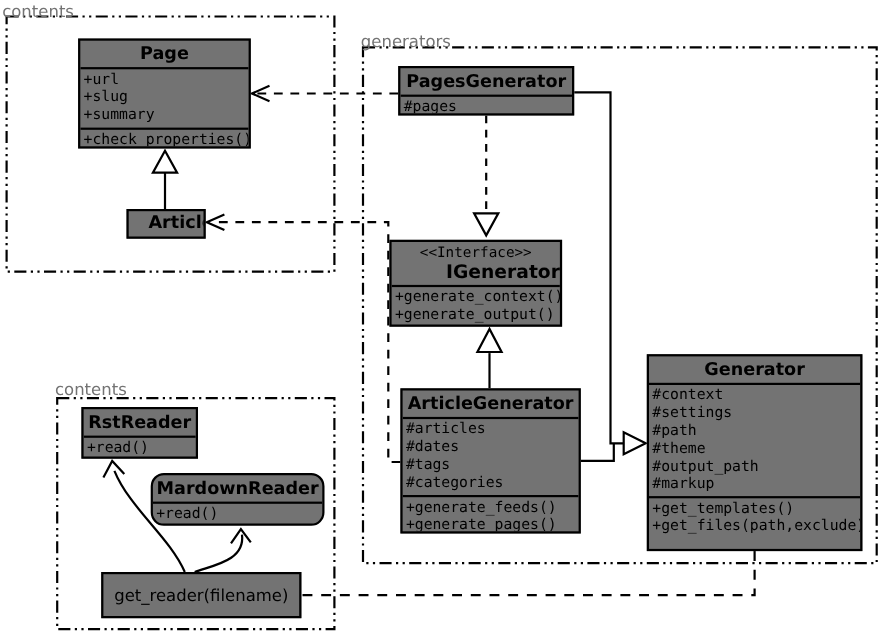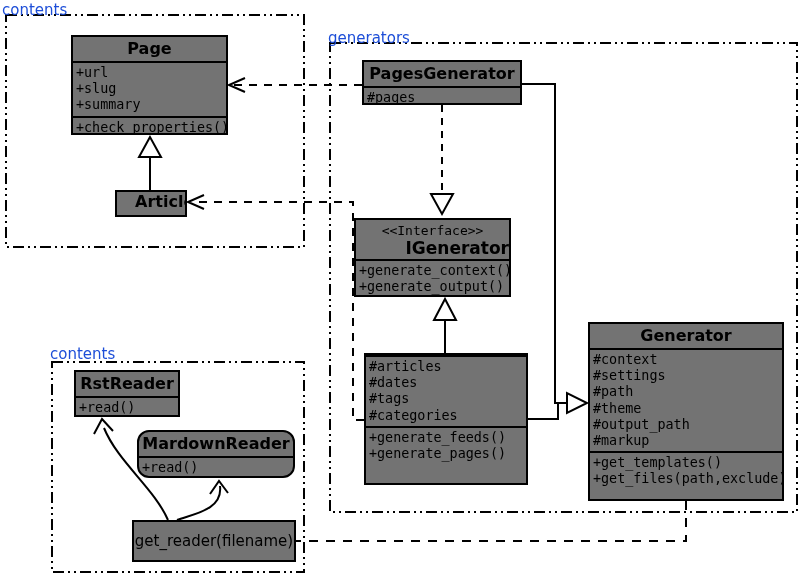--- a/index.html
+++ b/index.html
@@ -1,19 +1,19 @@
 <!DOCTYPE html>
 <html><head>
 <meta charset="utf-8">
 <style>
   html,body{margin:0;padding:0;background:#fff;}
   #canvas{position:relative;width:803px;height:579px;background:#fff;
           font-family:"DejaVu Sans",sans-serif;color:#000;overflow:hidden;}
   #wires{position:absolute;left:0;top:0;z-index:0;}
-  .pkg-label{position:absolute;z-index:2;font:15px "DejaVu Sans",sans-serif;color:#1d4ed8;}
+  .pkg-label{position:absolute;z-index:2;font:15px "DejaVu Sans",sans-serif;color:#737373;}
   .clsbox{position:absolute;z-index:1;background:#737373;border:2px solid #000;
           box-sizing:border-box;overflow:hidden;}
   .cls-title{font:bold 16px/22px "DejaVu Sans",sans-serif;text-align:center;padding:1px 2px;}
   .stereotype{font:13px/15px "DejaVu Sans Mono",monospace;text-align:center;padding-top:3px;}
   .iface-name{font:bold 17px/21px "DejaVu Sans",sans-serif;text-align:right;}
   .sec{border-top:2px solid #000;padding:2px 2px 2px 3px;}
   .member{font:13.4px/16.2px "DejaVu Sans Mono",monospace;white-space:pre;}
   .plainbox{display:flex;align-items:center;justify-content:center;
             font:15px "DejaVu Sans",sans-serif;}
 </style>
@@ -105,20 +105,21 @@
   <div class="clsbox" style="left:354px;top:218px;width:157px;height:79px;">
     <div class="stereotype">&lt;&lt;Interface&gt;&gt;</div>
     <div class="iface-name">IGenerator</div>
     <div class="sec">
       <div class="member">+generate_context()</div>
       <div class="member">+generate_output()</div>
     </div>
   </div>
 
   <div class="clsbox" style="left:364px;top:353px;width:164px;height:132px;">
+    <div class="cls-title">ArticleGenerator</div>
     <div class="sec">
       <div class="member">#articles</div>
       <div class="member">#dates</div>
       <div class="member">#tags</div>
       <div class="member">#categories</div>
     </div>
     <div class="sec">
       <div class="member">+generate_feeds()</div>
       <div class="member">+generate_pages()</div>
     </div>
@@ -147,17 +148,17 @@
     </div>
   </div>
 
   <div class="clsbox" style="left:137px;top:430px;width:158px;height:48px;border-radius:12px;">
     <div class="cls-title">MardownReader</div>
     <div class="sec">
       <div class="member">+read()</div>
     </div>
   </div>
 
-  <div class="clsbox plainbox" style="left:92px;top:520px;width:164px;height:42px;margin-left:40px;">
+  <div class="clsbox plainbox" style="left:92px;top:520px;width:182px;height:42px;">
     <span>get_reader(filename)</span>
   </div>
 
 </div>
 
 </body></html>

